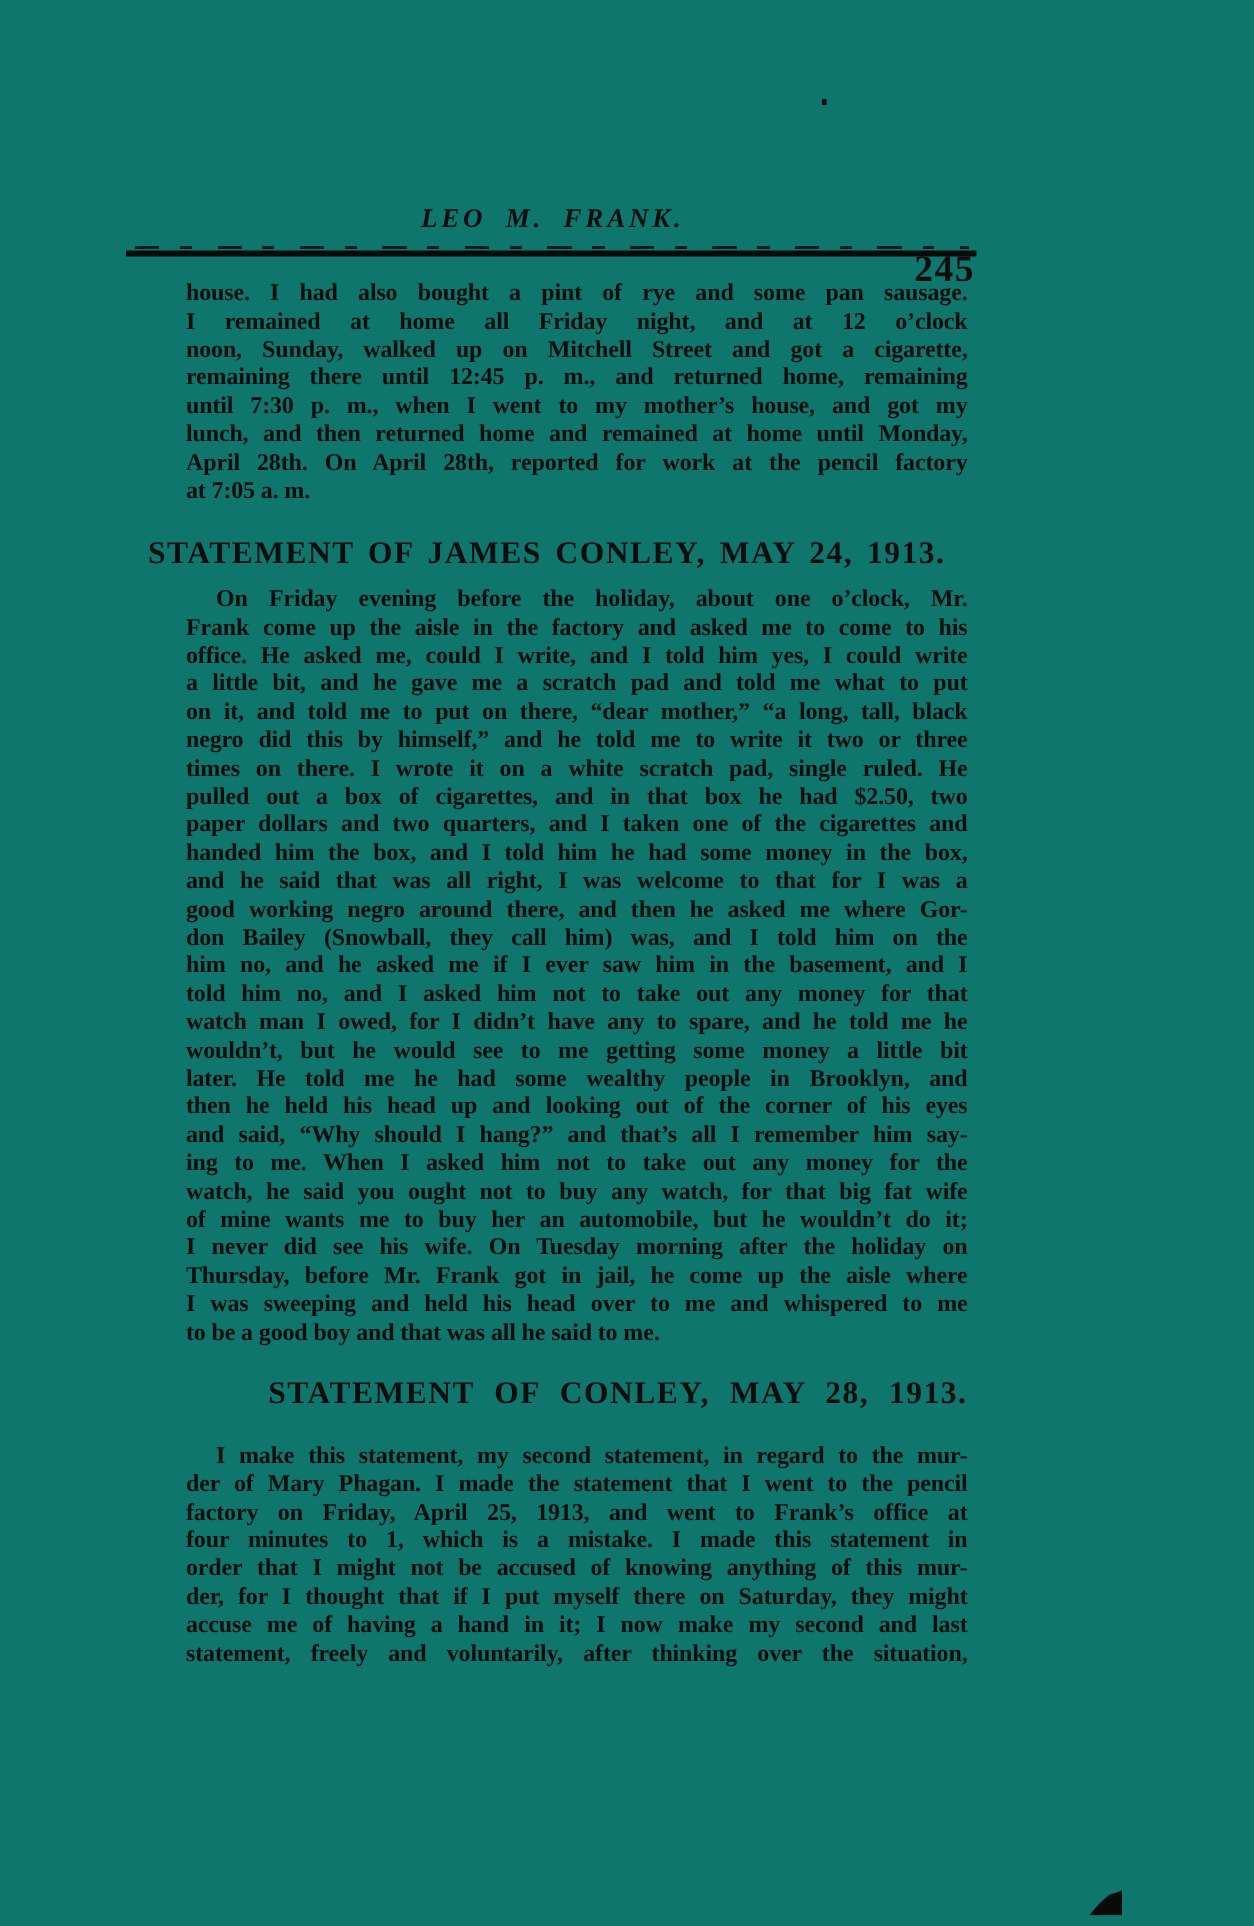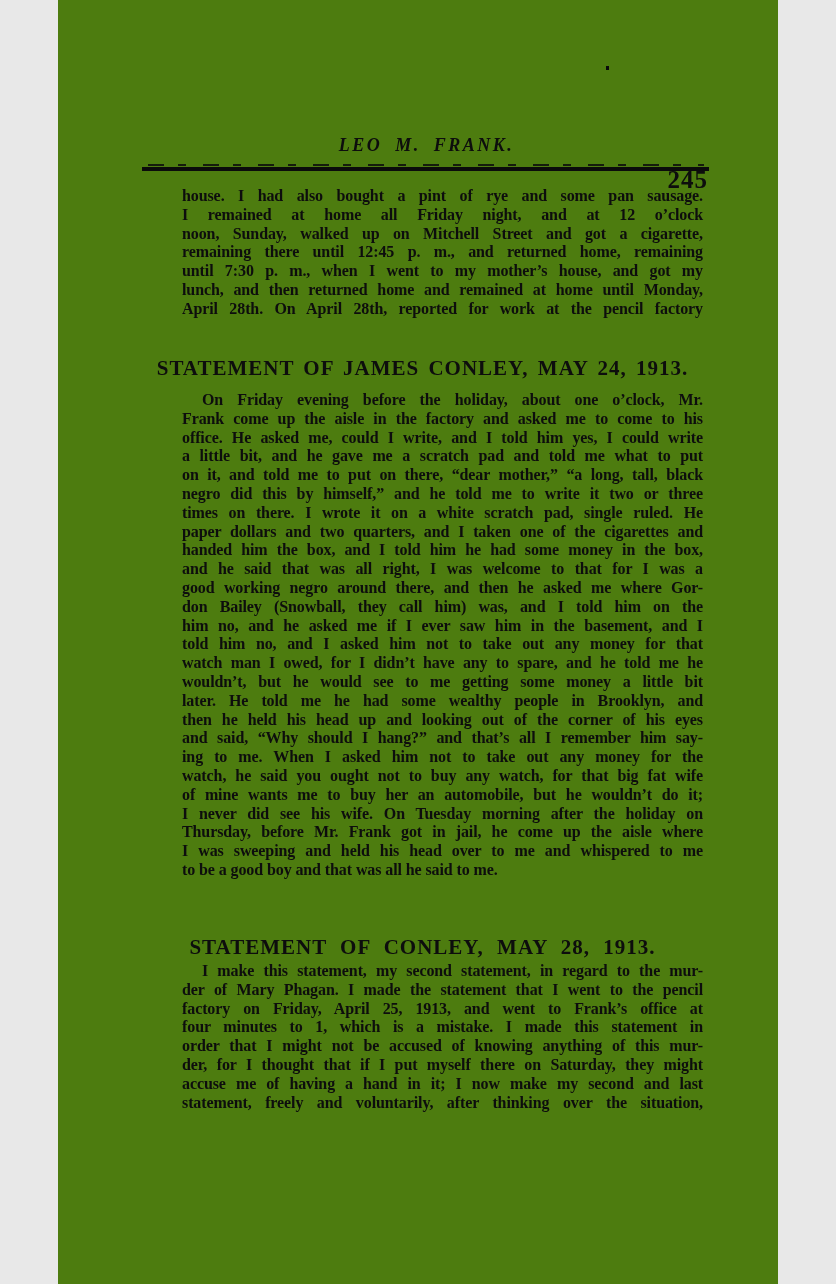--- a/index.html
+++ b/index.html
@@ -1,21 +1,21 @@
 <!DOCTYPE html>
 <html><head>
 <meta charset="utf-8">
 <style>
   html, body { margin: 0; padding: 0; background: #e8e8e8; }
   .page {
     position: relative;
-    width: 720px;
+    width: 836px;
     height: 1284px;
     margin: 0 auto;
-    background: #4d7c0f;
+    background: #0f766e;
     font-family: "Liberation Serif", "DejaVu Serif", serif;
     color: #0d0d0d;
     overflow: hidden;
   }
 
   
   .running-title {
     position: absolute;
     left: 84px; top: 135px; width: 561px;
     text-align: center;
@@ -74,21 +74,21 @@
     position: absolute;
     left: 84px; width: 561px;
     margin: 0;
     text-align: center;
     font-size: 21px;
     font-weight: bold;
     letter-spacing: 1px;
     white-space: nowrap;
   }
   .heading-1 { top: 356px; word-spacing: 3px; }
-  .heading-2 { top: 935px; word-spacing: 7px; }
+  .heading-2 { top: 916px; word-spacing: 7px; text-align: right; }
 
   
   .artifact-triangle {
     position: absolute;
     left: 726px; top: 1260px;
     width: 22px; height: 17px;
     background: #0a0a0a;
     clip-path: polygon(0 100%, 30% 55%, 60% 20%, 100% 2%, 100% 100%);
   }
   .artifact-speck {
@@ -110,32 +110,34 @@
   <div class="header-rule"></div>
 
   <div class="para para-1">
       <div class="tline">house.  I had also bought a pint of rye and some pan sausage.</div>
       <div class="tline">I remained at home all Friday night, and at 12 o’clock</div>
       <div class="tline">noon, Sunday, walked up on Mitchell Street and got a cigarette,</div>
       <div class="tline">remaining there until 12:45 p. m., and returned home, remaining</div>
       <div class="tline">until 7:30 p. m., when I went to my mother’s house, and got my</div>
       <div class="tline">lunch, and then returned home and remained at home until Monday,</div>
       <div class="tline">April 28th.  On April 28th, reported for work at the pencil factory</div>
+      <div class="tline tline-last">at 7:05 a. m.</div>
     </div>
 
   <h2 class="section-heading heading-1">STATEMENT OF JAMES CONLEY, MAY 24, 1913.</h2>
 
   <div class="para para-2 indent">
       <div class="tline">On Friday evening before the holiday, about one o’clock, Mr.</div>
       <div class="tline">Frank come up the aisle in the factory and asked me to come to his</div>
       <div class="tline">office.  He asked me, could I write, and I told him yes, I could write</div>
       <div class="tline">a little bit, and he gave me a scratch pad and told me what to put</div>
       <div class="tline">on it, and told me to put on there, “dear mother,” “a long, tall, black</div>
       <div class="tline">negro did this by himself,” and he told me to write it two or three</div>
       <div class="tline">times on there.  I wrote it on a white scratch pad, single ruled.  He</div>
+      <div class="tline">pulled out a box of cigarettes, and in that box he had $2.50, two</div>
       <div class="tline">paper dollars and two quarters, and I taken one of the cigarettes and</div>
       <div class="tline">handed him the box, and I told him he had some money in the box,</div>
       <div class="tline">and he said that was all right, I was welcome to that for I was a</div>
       <div class="tline">good working negro around there, and then he asked me where Gor-</div>
       <div class="tline">don Bailey (Snowball, they call him) was, and I told him on the</div>
       <div class="tline">him no, and he asked me if I ever saw him in the basement, and I</div>
       <div class="tline">told him no, and I asked him not to take out any money for that</div>
       <div class="tline">watch man I owed, for I didn’t have any to spare, and he told me he</div>
       <div class="tline">wouldn’t, but he would see to me getting some money a little bit</div>
       <div class="tline">later.  He told me he had some wealthy people in Brooklyn, and</div>

